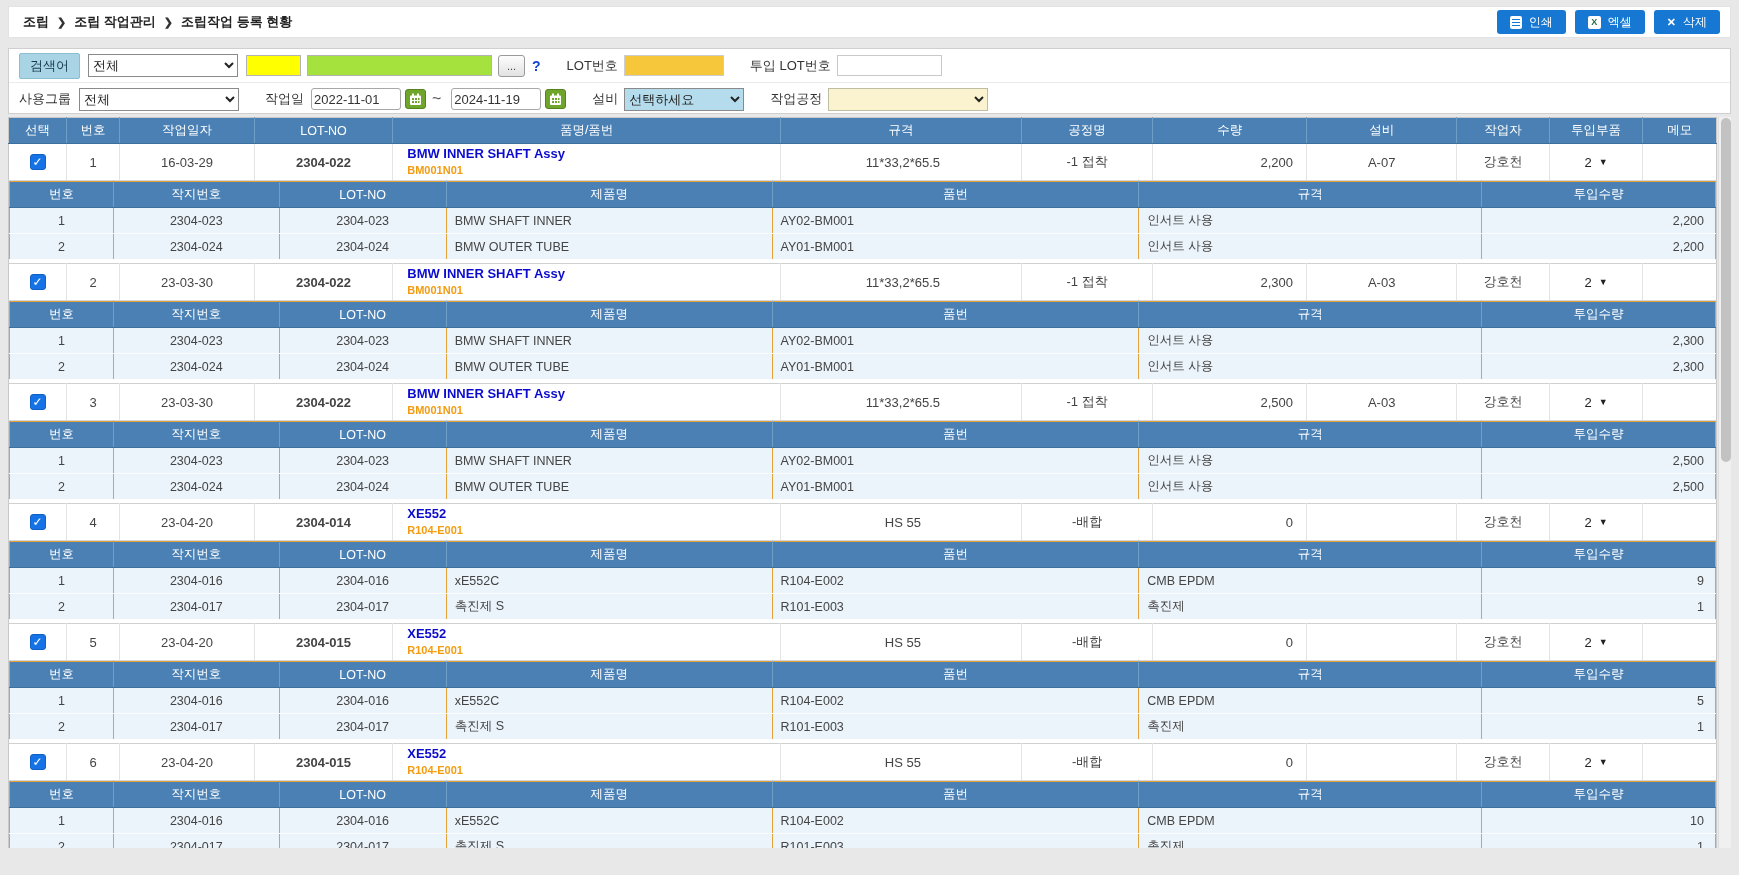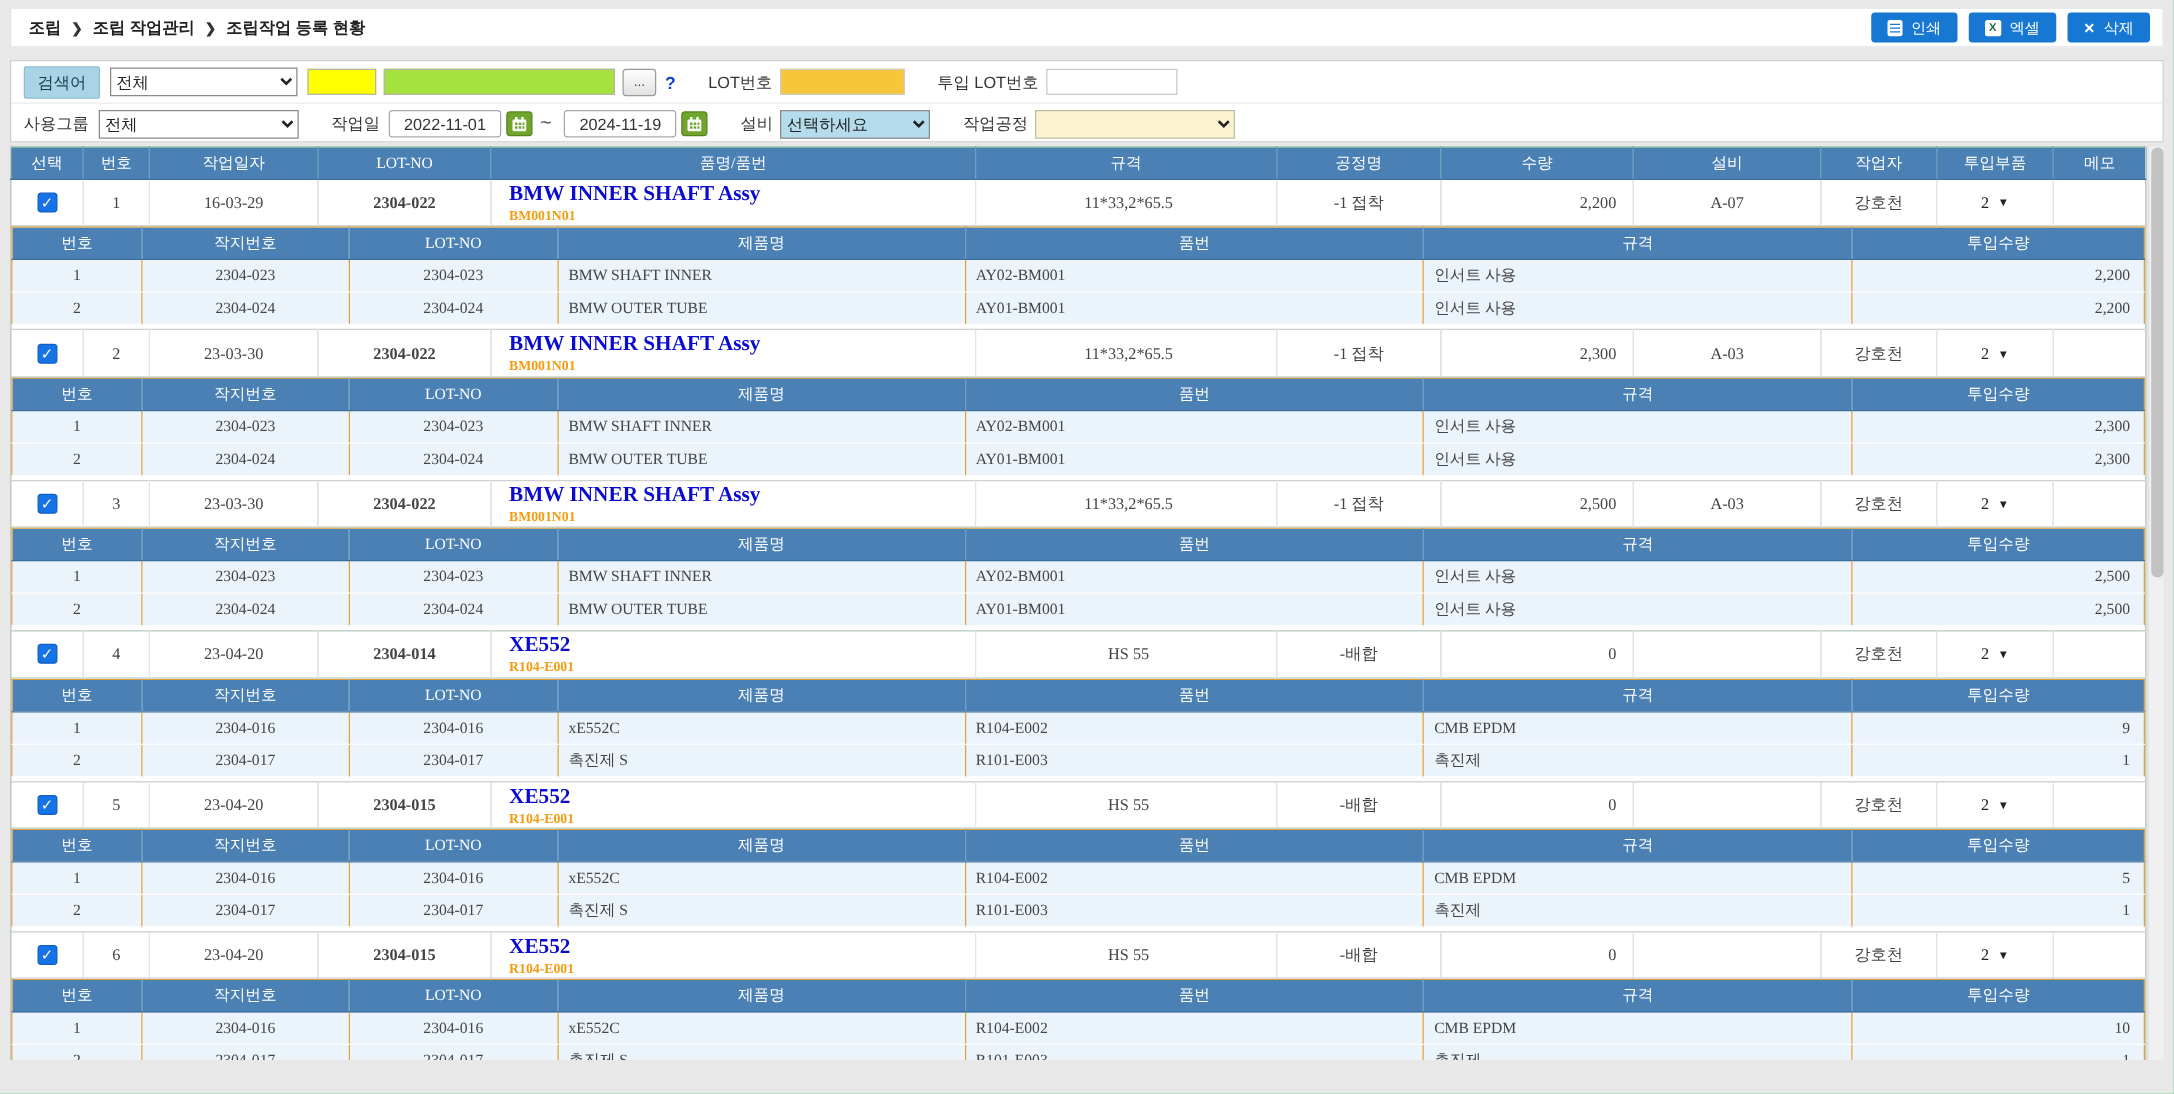--- a/index.html
+++ b/index.html
@@ -40,46 +40,46 @@
   .sel-process { width:160px; background:#fbf3cf; border-color:#bdbda2; margin-left:6px; }
   .inp { height:21px; border:1px solid #b3b3b3; font-family:inherit; font-size:13px; padding:0 4px; }
   .inp-yellow { width:55px; background:#ffff00; margin-left:8px; }
   .inp-green { width:185px; background:#a5e23d; margin-left:6px; }
   .btn-ellipsis { width:27px; height:22px; margin-left:6px; border:1px solid #9a9a9a; border-radius:3px;
     background:linear-gradient(#fdfdfd,#e2e2e2); font-size:11px; color:#444; cursor:pointer; }
   .help { color:#1144cc; font-weight:bold; font-size:14px; margin-left:7px; }
   .inp-lot { width:100px; background:#f6c73a; border-color:#cdcdcd; margin-left:6px; }
   .inp-white { width:105px; background:#fff; border-color:#c9c9c9; margin-left:6px; }
   .ml { margin-left:26px; }
-  .date-inp { width:90px; height:22px; border:1px solid #a8a8a8; border-radius:3px; text-align:center; font-size:13px; color:#333; margin-left:7px; font-family:inherit; }
+  .date-inp { width:90px; height:22px; border:1px solid #a8a8a8; border-radius:3px; font-size:13px; color:#333; margin-left:7px; font-family:inherit; }
   .cal-btn { width:21px; height:20px; margin-left:4px; background:#6fa52b; border:1px solid #55831e; border-radius:3px; padding:0; cursor:pointer; display:inline-flex; align-items:center; justify-content:center; }
   .tilde { margin:0 3px 0 6px; color:#555; }
   .search-btn {
     position:absolute; top:-1px; right:-1px; bottom:-1px; width:123px;
     background:#f0902e; border:0; color:#fff; font-size:16px; font-weight:bold; font-family:inherit;
     display:flex; align-items:center; justify-content:center; gap:9px; cursor:pointer;
   }
   
   .table-area { margin:3px 8px 0; height:731px; position:relative; overflow:hidden; padding-right:14px; }
-  table.main { width:100%; border-collapse:collapse; table-layout:fixed; background:#22c55e; border:1px solid #c9c9c9;font-family:Liberation Serif, serif; }
+  table.main { width:100%; border-collapse:collapse; table-layout:fixed; background:#86efac; border:1px solid #c9c9c9; }
   table.main thead th {
     background:#4a80b4; color:#fff; font-size:12.5px; font-weight:normal; height:26px;
     border-right:1px solid #6f9ec6; border-bottom:1px solid #3d6f9f; padding:0 4px;
   }
   table.main thead th:last-child { border-right:0; }
   tr.main-row td {
     height:37px; background:#fff; font-size:13px; text-align:center; color:#444;
     border-right:1px solid #e4e4e4; border-bottom:1px solid #d6d6d6; border-top:1px solid #d0d0d0; padding:0 6px;
   }
   tr.main-row td:last-child { border-right:0; }
   .cb { width:16px; height:16px; display:inline-block; background:#1673e6; border:1px solid #0f5fc4; border-radius:3px;
         color:#fff; font-size:12px; line-height:15px; text-align:center; cursor:pointer; }
   .c-lot { color:#cc0066; font-weight:bold; }
   .c-namecell { text-align:left !important; padding-left:14px !important; line-height:1.3; }
-  .nm { display:block; color:#0b0bd0; font-weight:bold; font-size:17px; }
+  .nm { display:block; color:#0b0bd0; font-weight:bold; font-size:13px; }
   .pt { display:block; color:#f39c12; font-weight:bold; font-size:11px; }
   .c-spec { text-align:center; padding-left:10px !important; color:#1d8f3a; }
   .c-qty { text-align:right !important; padding-right:13px !important; color:#1a3fc4; }
   .c-equip { color:#4472c4; }
   .parts-btn { background:none; border:0; font-family:inherit; font-size:13px; color:#222; cursor:pointer;
                display:inline-flex; align-items:center; gap:7px; }
   .arr { font-size:9px; color:#222; }
   
   tr.sub-wrap > td { padding:0 0 3px 0; background:#fff; border:0; }
   table.sub { width:100%; border-collapse:collapse; table-layout:fixed; border:1px solid #e3a239; }

